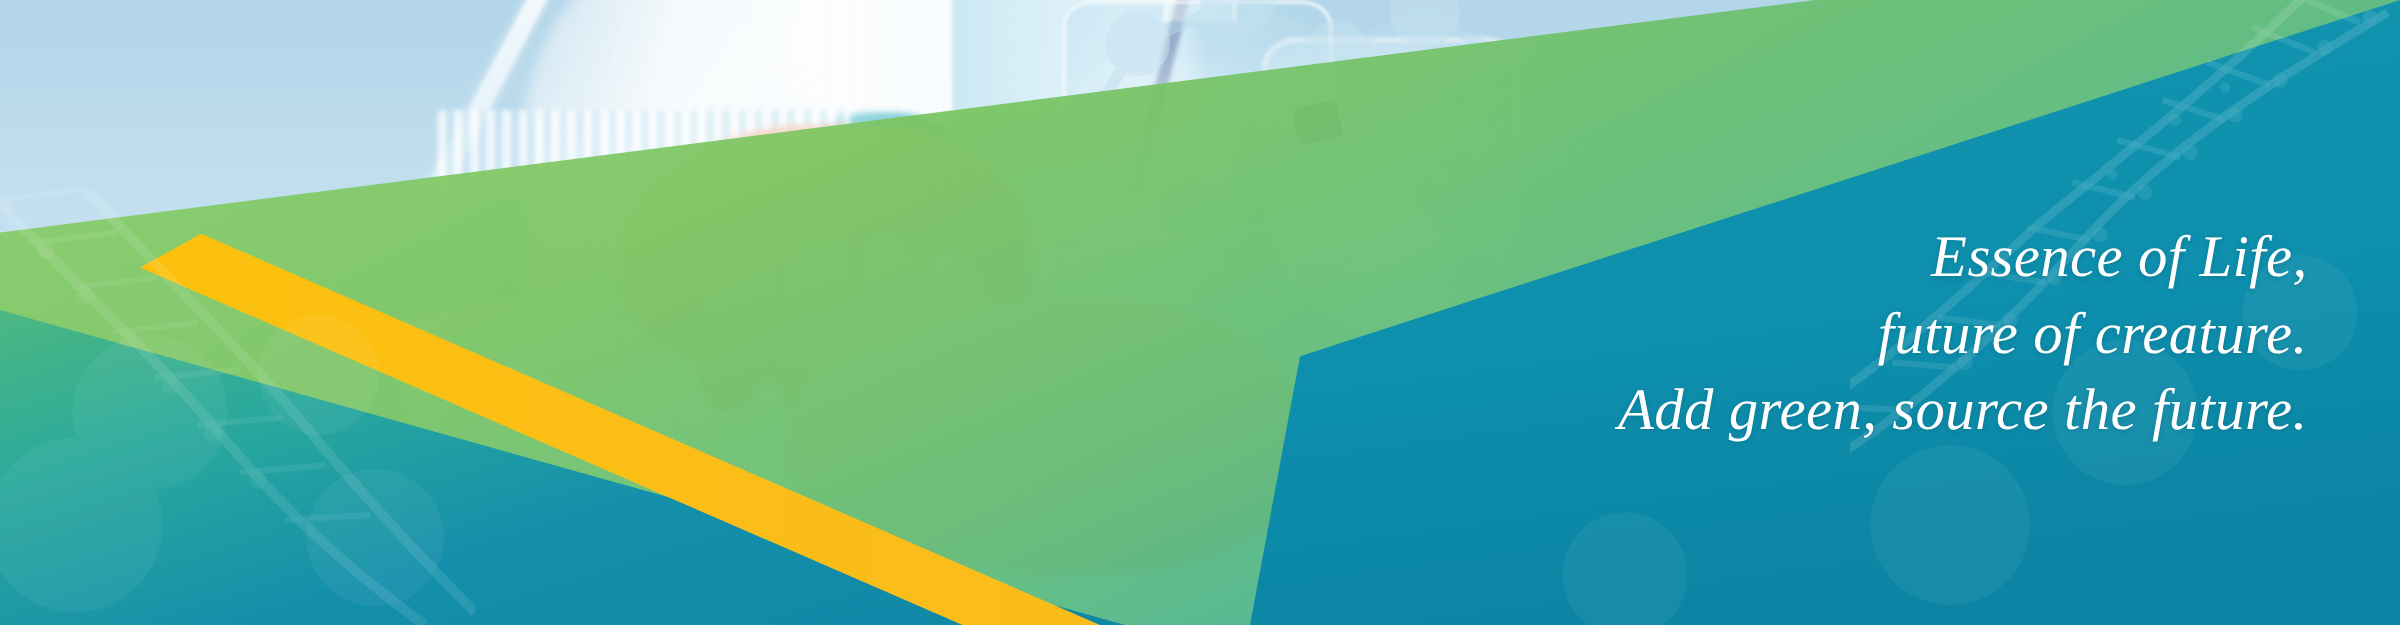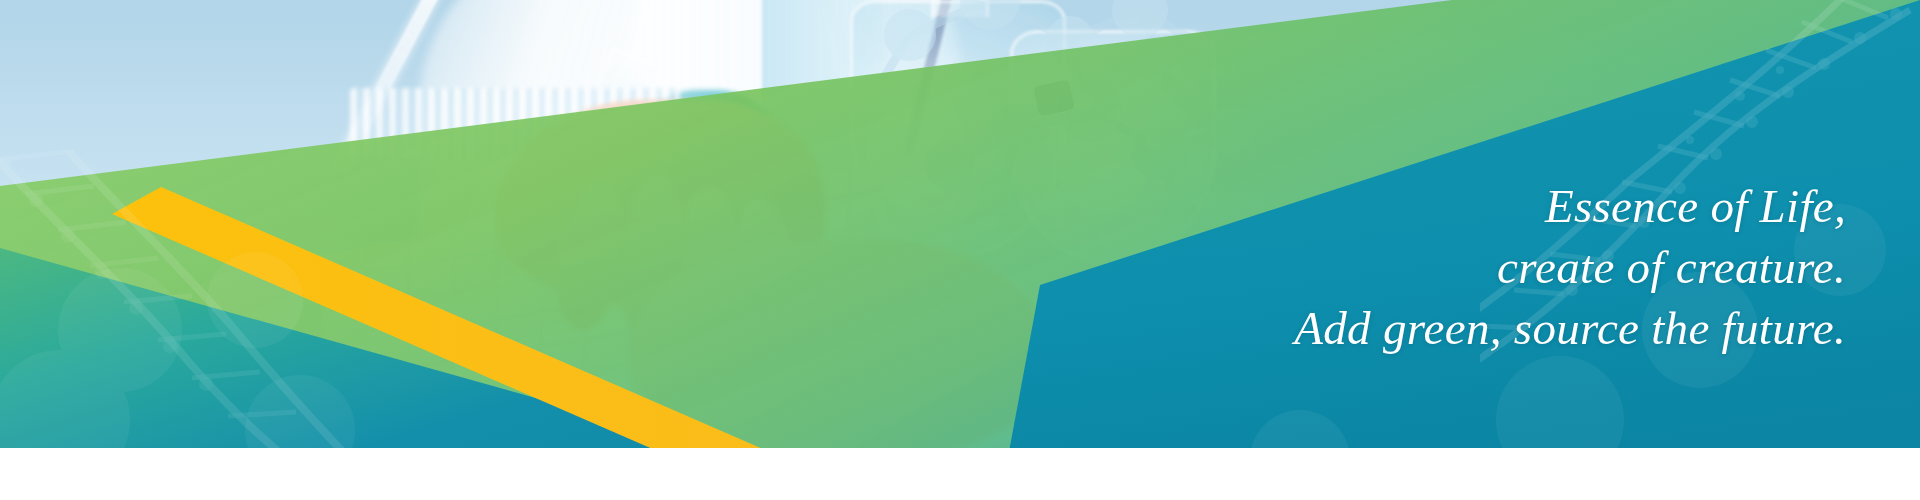--- a/index.html
+++ b/index.html
@@ -1,21 +1,21 @@
 <!DOCTYPE html>
 <html><head>
 <meta charset="utf-8">
 <title>Banner</title>
 <style>
   html,body{margin:0;padding:0;background:#fff;}
   body{font-family:"Liberation Serif", serif;}
 
   #banner{
     position:relative;
-    width:1920px;height:448px;
+    width:1920px;height:500px;
     overflow:hidden;
     background:linear-gradient(180deg,#b2d5e9 0%,#c7e2f1 42%,#ddeff9 72%,#e9f5fb 100%);
   }
   .layer{position:absolute;inset:0;}
 
   
   #photo{
     left:330px;top:-30px;width:820px;height:470px;
     right:auto;bottom:auto;
     filter:blur(0.4px);
@@ -347,17 +347,17 @@
       <circle cx="300" cy="430" r="55"></circle>
       <circle cx="1700" cy="330" r="58"></circle>
       <circle cx="1840" cy="250" r="46"></circle>
       <circle cx="1560" cy="420" r="64"></circle>
       <circle cx="1300" cy="460" r="50"></circle>
     </g>
   </svg>
 
   <div id="headline">
     <span class="ln">Essence of Life,</span>
-    <span class="ln">create of creature.</span>
+    <span class="ln">future of creature.</span>
     <span class="ln">Add green, source the future.</span>
   </div>
 
 </div>
 
 </body></html>

